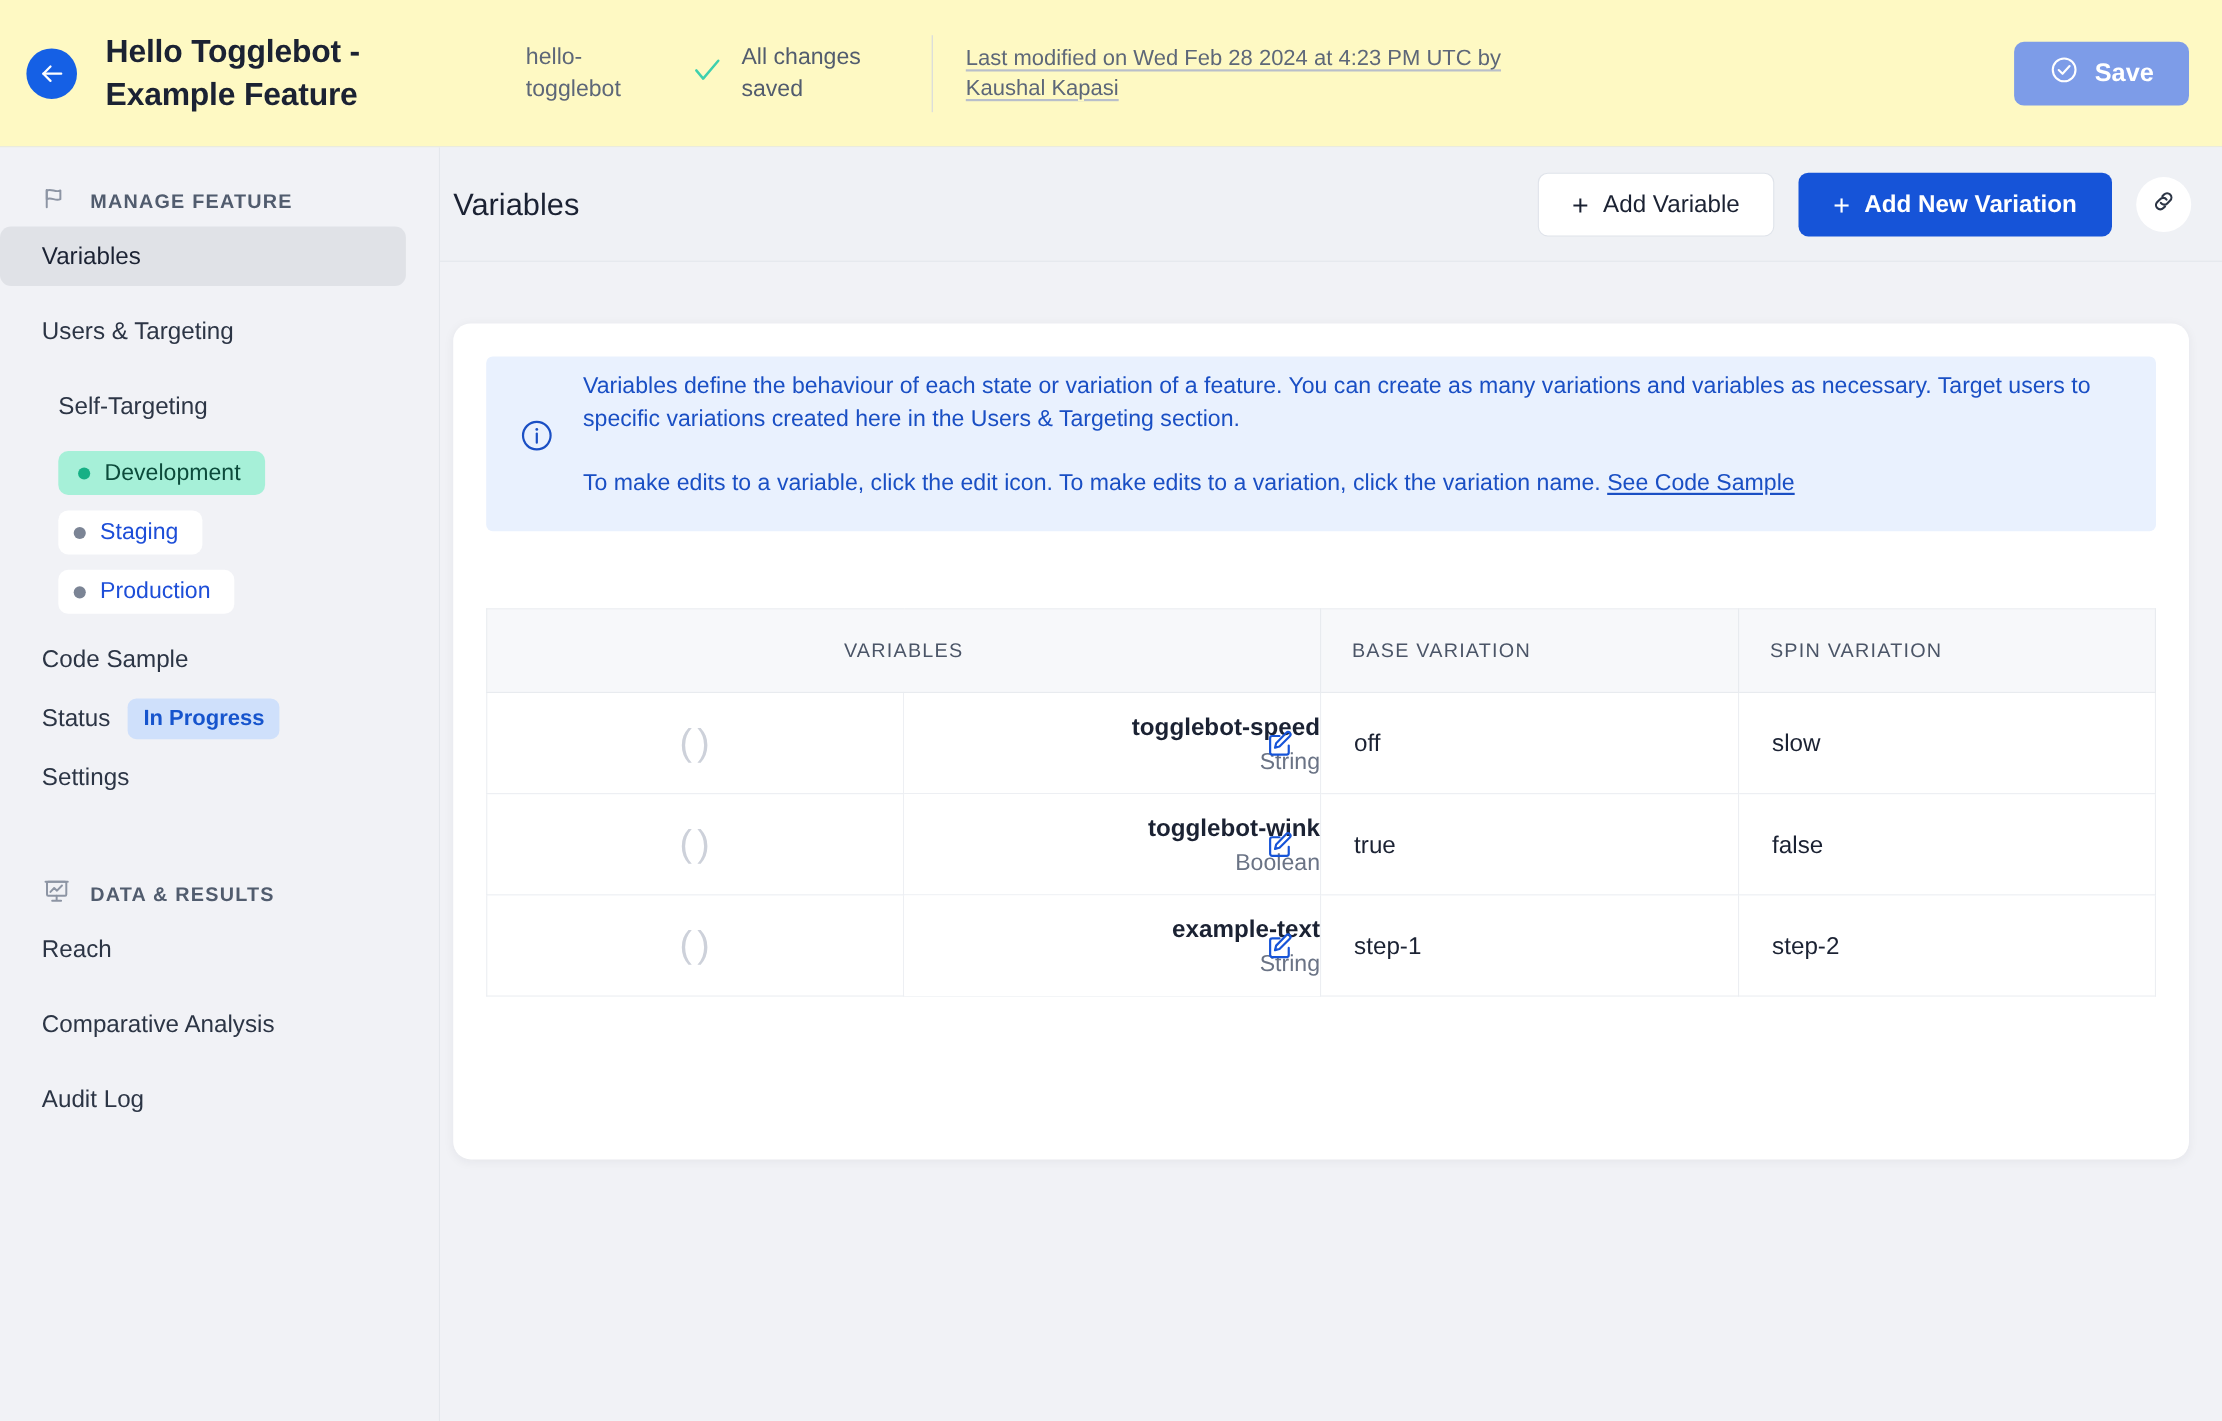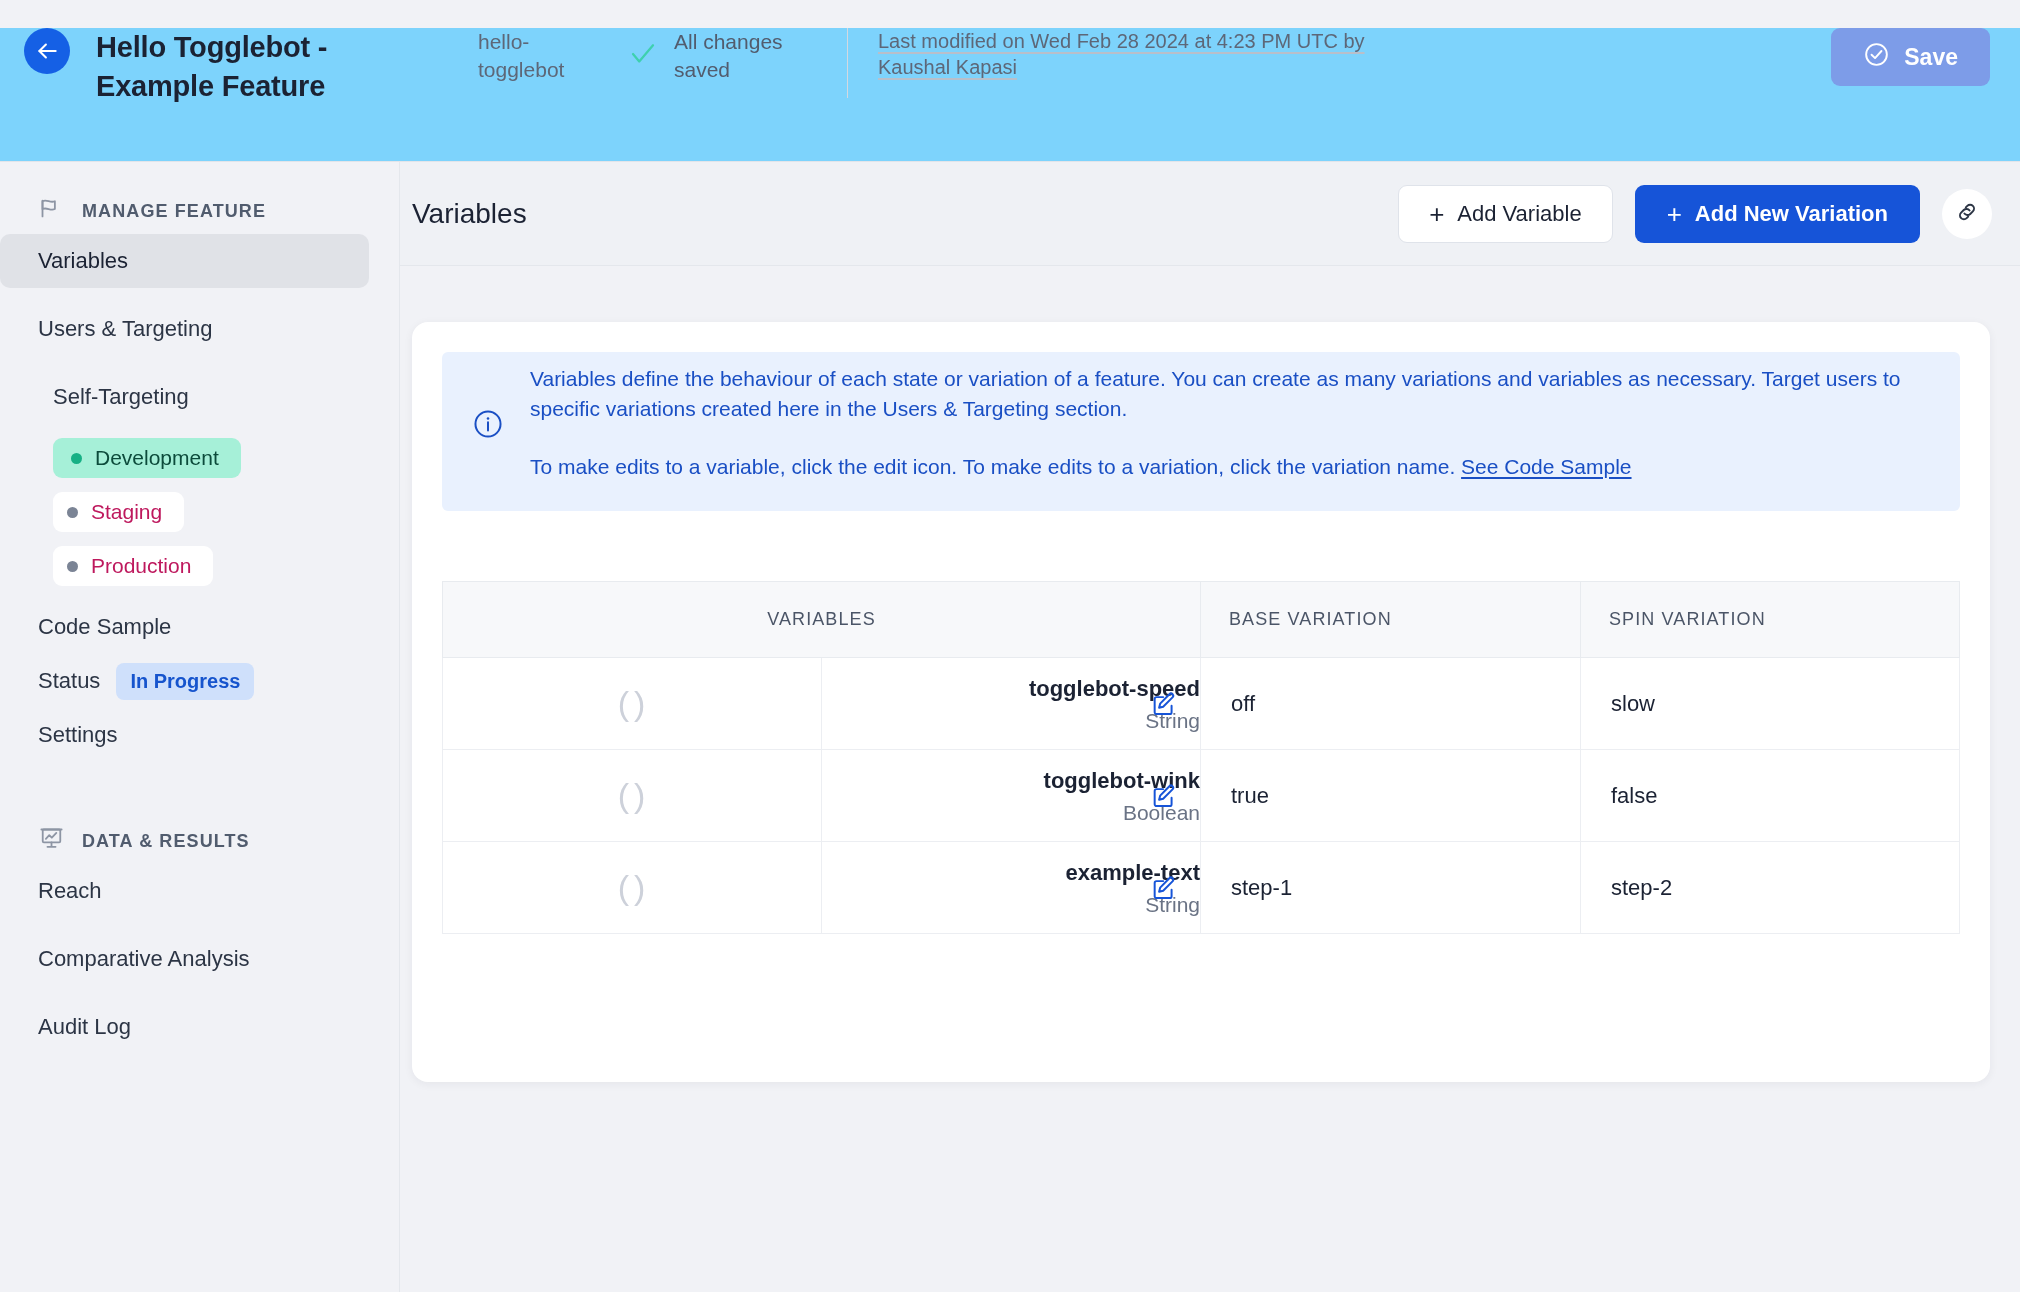--- a/index.html
+++ b/index.html
@@ -10,26 +10,25 @@
     background: #f1f2f6;
     font-family: "Liberation Sans", sans-serif;
     color: #2c3545;
     overflow: hidden;
   }
 
   
   .topbar {
     position: relative;
     height: 134px;
-    background: #7dd3fc;
+    background: #fef9c3;
     border-bottom: 1px solid #e2e5ea;
     display: flex;
-    align-items: flex-start;
+    align-items: center;
     padding: 0 30px 0 24px;
-    margin-top: 28px;
   }
   .back-btn {
     width: 46px; height: 46px;
     border-radius: 50%;
     background: #1560e5;
     display: flex; align-items: center; justify-content: center;
     flex: 0 0 auto;
     cursor: pointer;
     border: none;
   }
@@ -145,21 +144,21 @@
     gap: 13px;
     height: 40px;
     padding: 0 22px 0 18px;
     border-radius: 9px;
     font-size: 21px;
     cursor: pointer;
   }
   .env-pill .dot { width: 11px; height: 11px; border-radius: 50%; flex:0 0 auto; }
   .env-dev { background: #a6f0d8; color: #0c4b3b; }
   .env-dev .dot { background: #17b085; }
-  .env-plain { background: #ffffff; color: #be185d; padding-left: 14px; }
+  .env-plain { background: #ffffff; color: #1d4ed8; padding-left: 14px; }
   .env-plain .dot { background: #7b8495; }
   .nav-gap { height: 14px; }
 
   .status-row {
     display: flex;
     align-items: center;
     gap: 16px;
     padding-left: 38px;
     height: 54px;
   }

